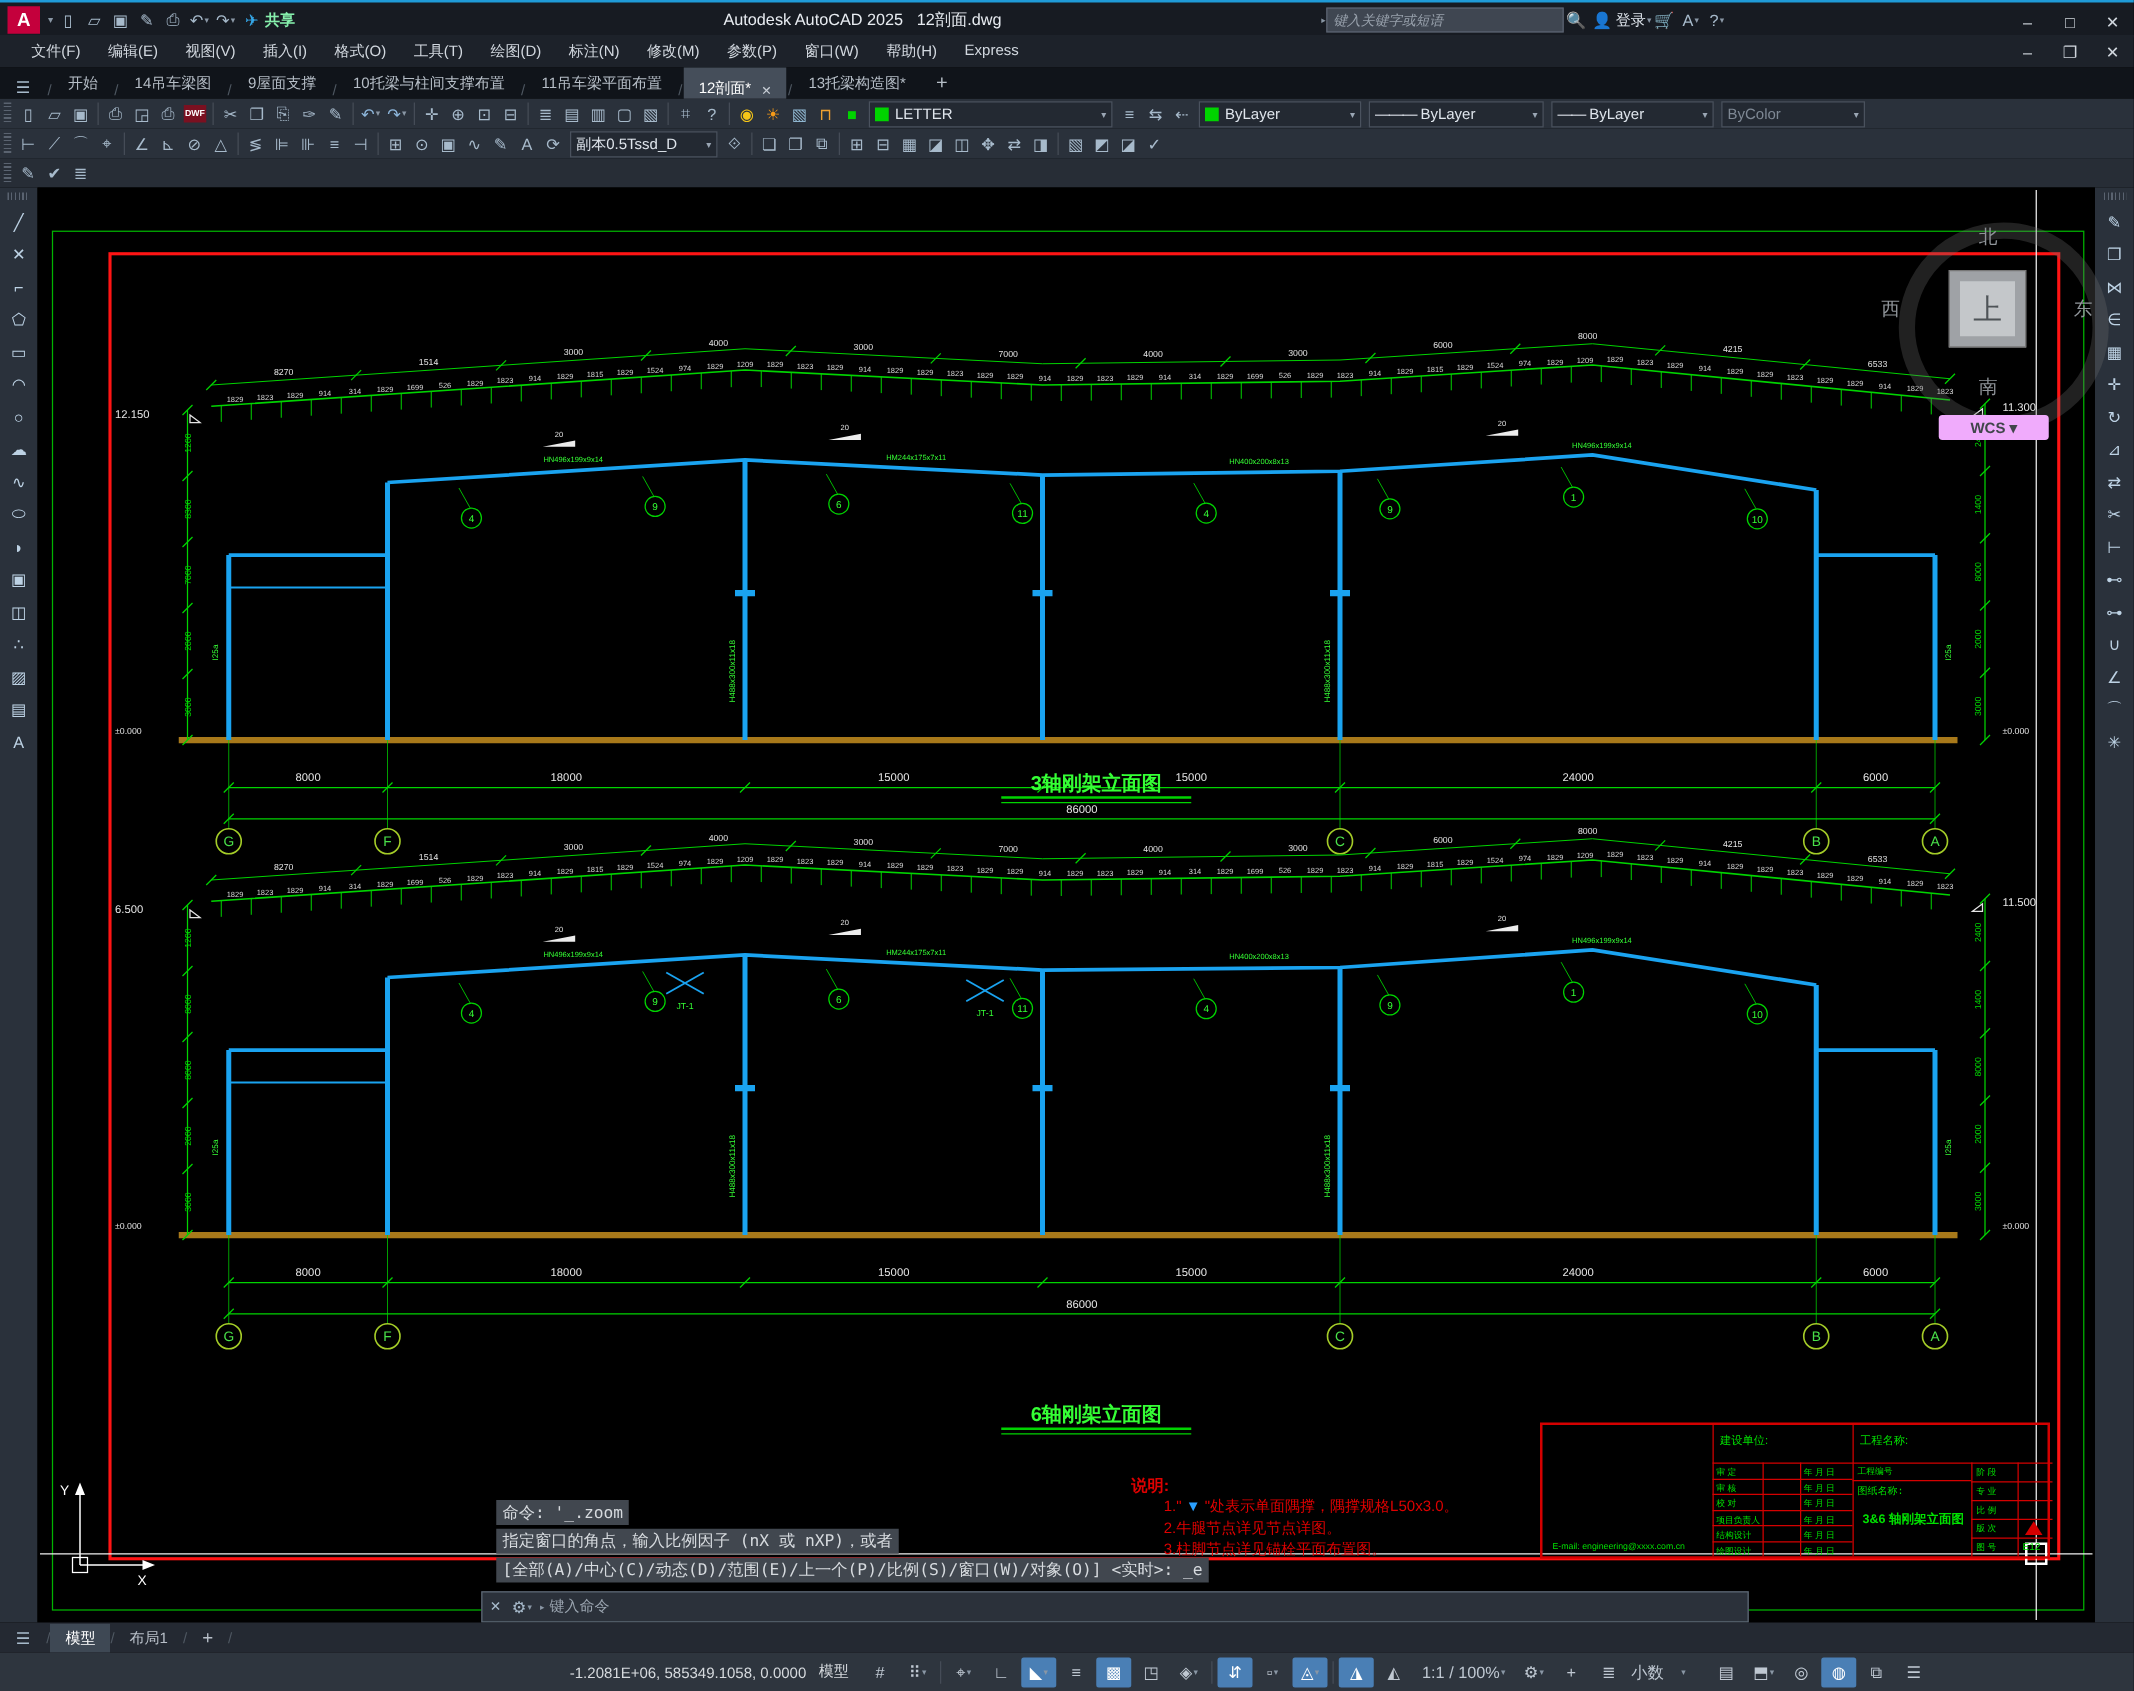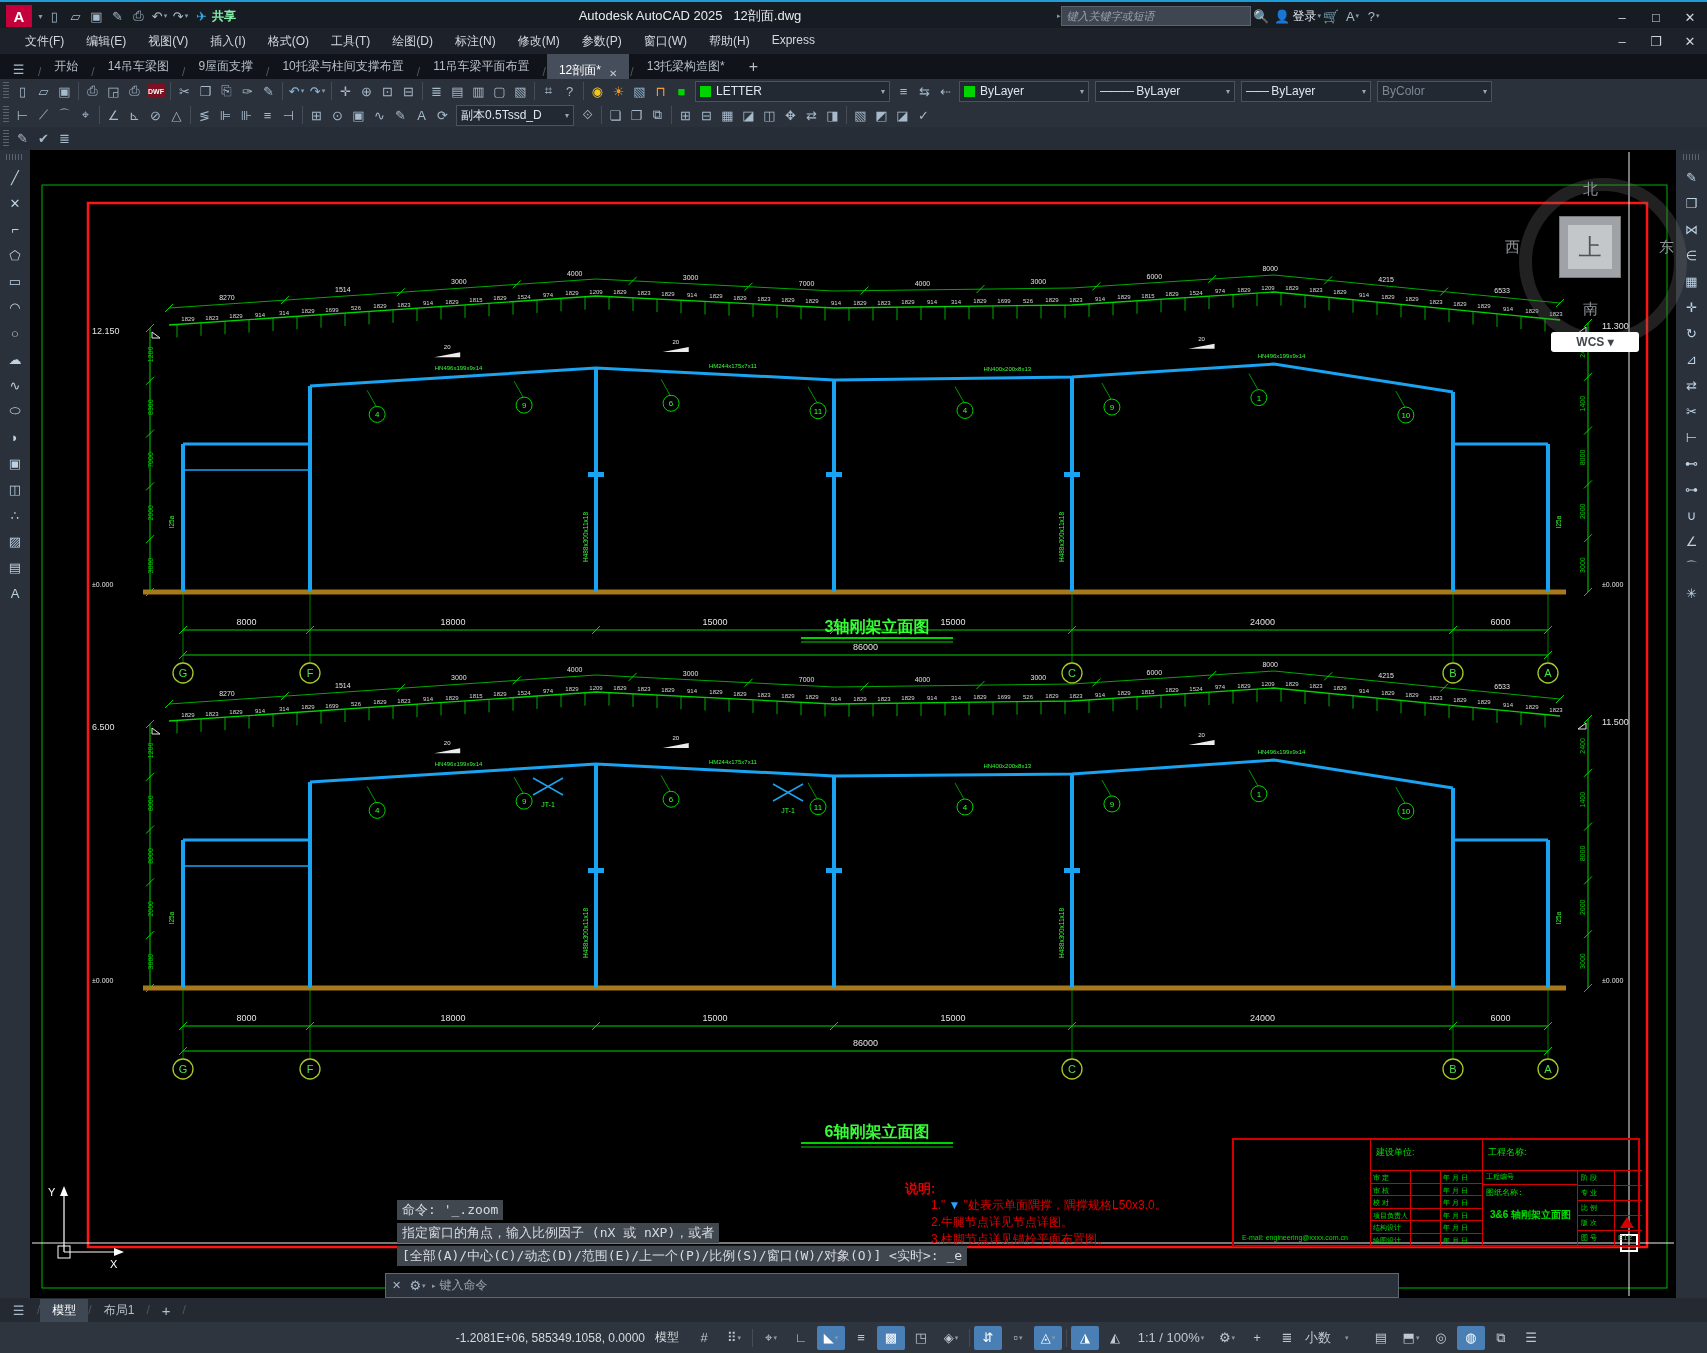--- a/index.html
+++ b/index.html
@@ -39,21 +39,21 @@
   #canvas{left:30px;top:150px;width:1646px;height:1148px;background:#000;}
   
   #viewcube{left:1513px;top:172px;width:154px;height:154px;}
   #vc-ring{position:absolute;left:6px;top:6px;width:142px;height:142px;border-radius:50%;
            border:13px solid rgba(110,110,110,.30);}
   .vc-lab{position:absolute;color:#8f9499;font-size:15px;}
   #vc-cube{position:absolute;left:46px;top:44px;width:60px;height:60px;background:#9fa2a6;border:1px solid #777;
            display:flex;align-items:center;justify-content:center;}
   #vc-cube-inner{width:44px;height:44px;background:#c4c7ca;display:flex;align-items:center;justify-content:center;
            color:#4e5357;font-size:23px;}
-  #wcs{left:1551px;top:332px;width:88px;height:20px;background:#ffffff;border-radius:3px;color:#41464b;
+  #wcs{left:1551px;top:332px;width:88px;height:20px;background:#f0abfc;border-radius:3px;color:#41464b;
        font-size:12px;font-weight:bold;display:flex;align-items:center;justify-content:center;}
   
   #notes{left:905px;top:1180px;color:#df0000;font-size:12px;line-height:17px;}
   #notes .nt{font-size:13px;font-weight:bold;}
   #notes .ni{margin-left:26px;white-space:nowrap;}
   #cmd-overlay{left:397px;top:1200px;font-family:"DejaVu Sans Mono",monospace;font-size:13px;color:#d6dade;}
   #cmd-overlay .chip-line{display:table;background:#41474f;padding:1px 5px;margin-bottom:3px;}
   #cmd-dock{left:385px;top:1273px;width:1012px;height:23px;background:#2b313a;border:1px solid #5d6875;
             display:flex;align-items:center;font-size:12px;color:#9aa4af;}
   #layoutbar{left:0;top:1298px;width:1707px;height:24px;background:#242932;display:flex;align-items:center;font-size:12px;}

